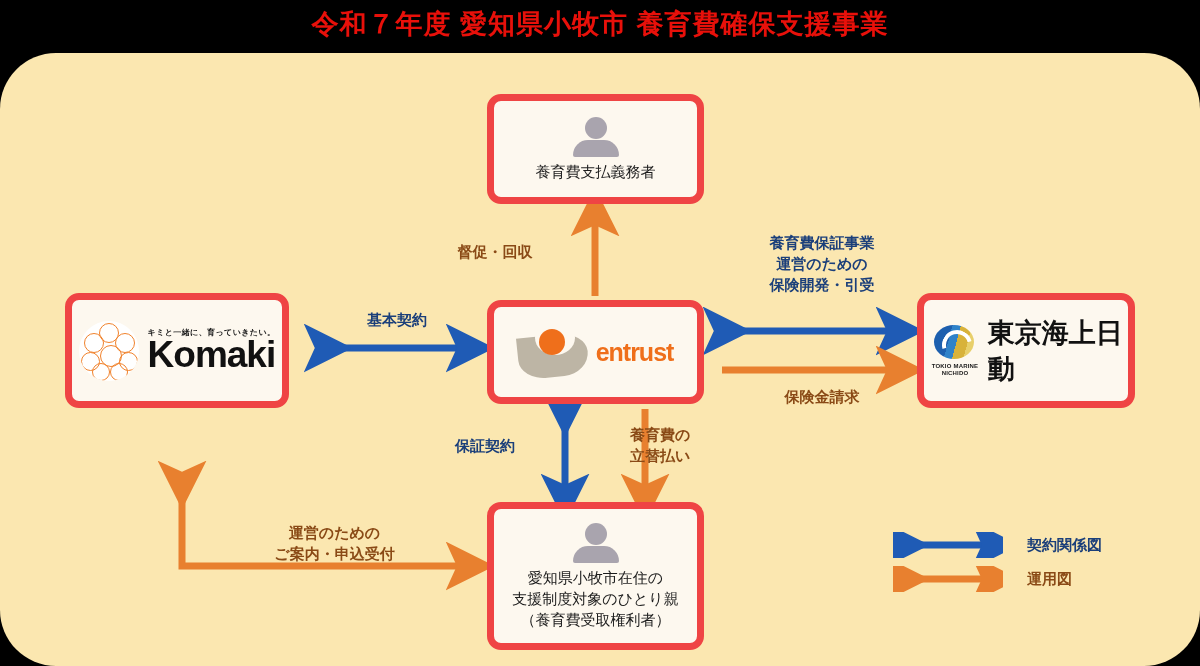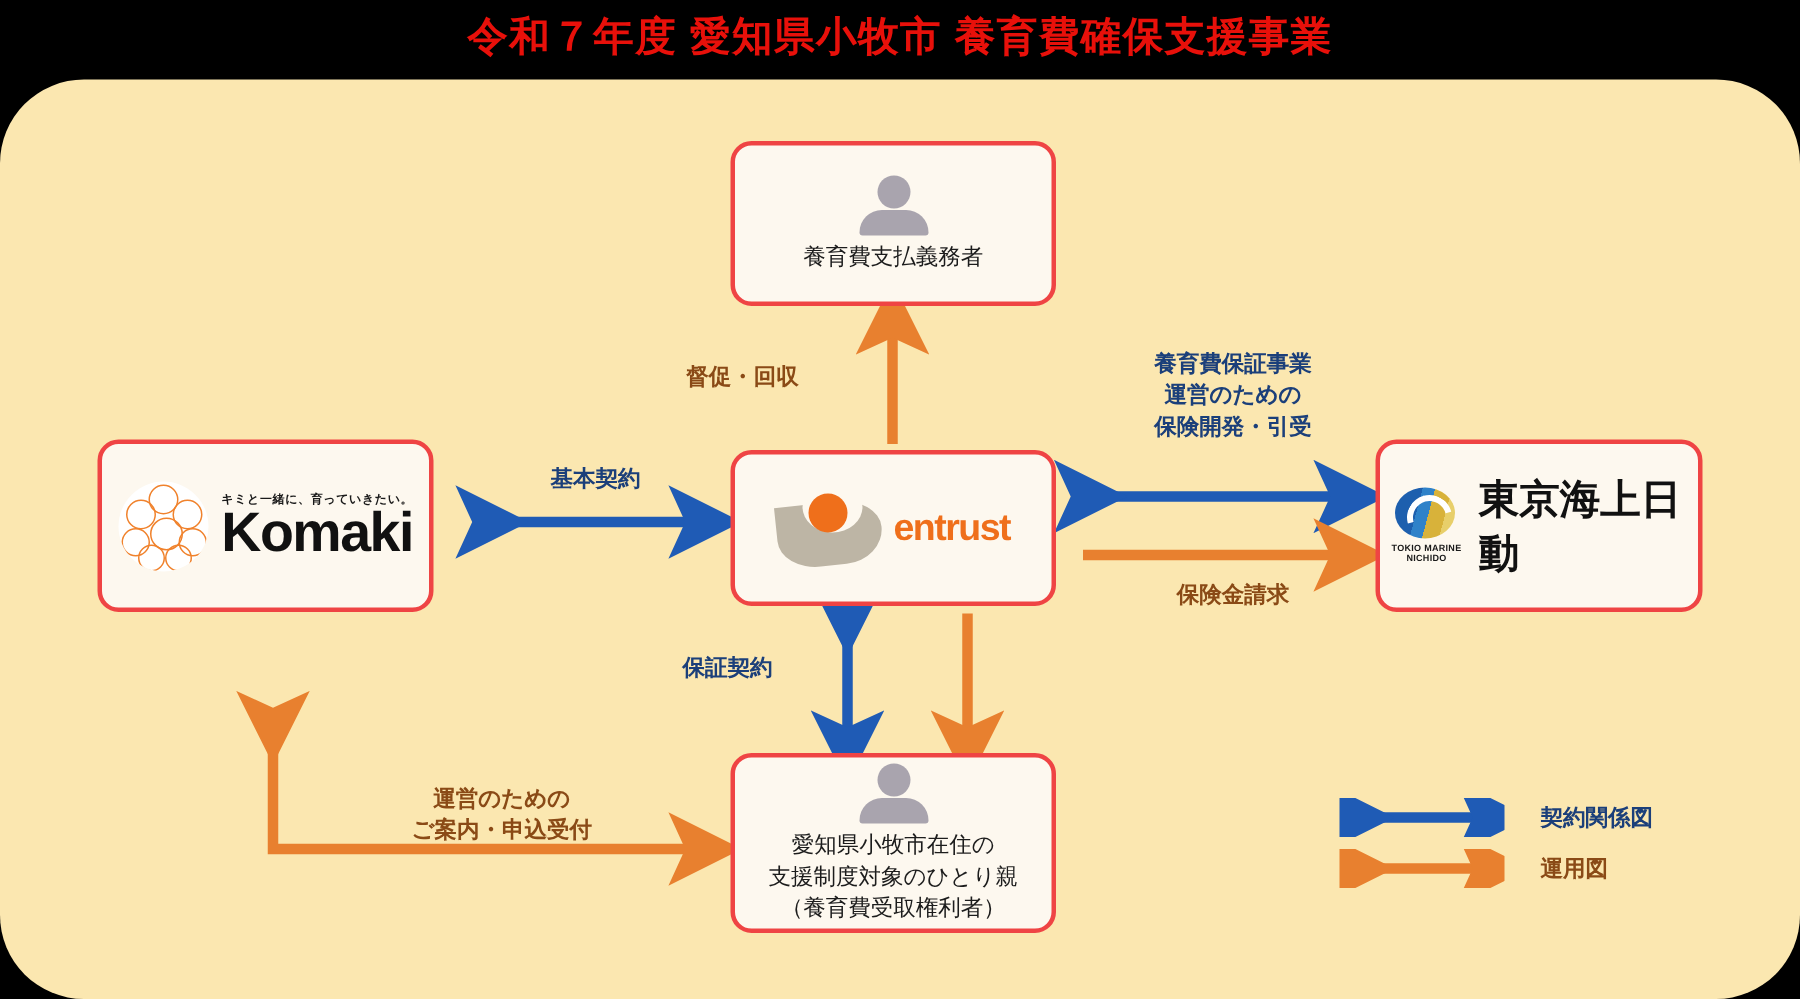--- a/index.html
+++ b/index.html
@@ -16,21 +16,21 @@
   }
 
   .panel{
     position:absolute;left:0;top:53px;width:1200px;height:613px;
     background:#fbe7b0;
     border-radius:56px 56px 56px 56px;
   }
 
   
   .box{
-    position:absolute;background:#fdf8ef;border:3px solid #ef4444;
+    position:absolute;background:#fdf8ef;border:7px solid #ef4444;
     border-radius:14px;box-sizing:border-box;
     display:flex;flex-direction:column;align-items:center;justify-content:center;
   }
   .box .cap{
     color:#1c1c1c;font-size:15px;line-height:21px;text-align:center;font-weight:500;
   }
 
   
   .person{width:54px;height:40px;position:relative;margin-bottom:4px;}
   .person .head{
@@ -41,21 +41,21 @@
     position:absolute;left:50%;bottom:0;transform:translateX(-50%);
     width:46px;height:17px;background:#a9a4ae;
     border-radius:22px 22px 3px 3px;
   }
 
   
   #box-obligor{left:487px;top:94px;width:217px;height:110px;}
   #box-entrust{left:487px;top:300px;width:217px;height:104px;}
   #box-komaki{left:65px;top:293px;width:224px;height:115px;}
   #box-tokio{left:917px;top:293px;width:218px;height:115px;}
-  #box-parent{left:487px;top:502px;width:217px;height:120px;}
+  #box-parent{left:487px;top:502px;width:217px;height:148px;}
 
   
   .komaki{display:flex;align-items:center;gap:9px;}
   .komaki-mark{width:60px;height:60px;border-radius:50%;position:relative;
     background:#fff;overflow:hidden;}
   .komaki-mark i{position:absolute;border-radius:50%;border:1.6px solid #f0822c;display:block;}
   .komaki-text{display:flex;flex-direction:column;align-items:flex-start;}
   .komaki-tag{font-size:8px;color:#1a1a1a;letter-spacing:.4px;margin-bottom:-2px;font-weight:bold;}
   .komaki-name{font-size:37px;line-height:38px;font-weight:bold;color:#111;letter-spacing:-1px;}
 
@@ -155,20 +155,24 @@
   <div class="lbl blue" style="left:722px;top:232px;width:200px;">
     <div>養育費保証事業</div>
     <div>運営のための</div>
     <div>保険開発・引受</div>
   </div>
 
   <div class="lbl brown" style="left:722px;top:386px;width:200px;">保険金請求</div>
 
   <div class="lbl blue" style="left:420px;top:435px;width:130px;">保証契約</div>
 
+  <div class="lbl brown" style="left:630px;top:424px;width:110px;text-align:left;">
+    <div>養育費の</div>
+    <div>立替払い</div>
+  </div>
 
   <div class="lbl brown" style="left:222px;top:522px;width:225px;">
     <div>運営のための</div>
     <div>ご案内・申込受付</div>
   </div>
 
   <div class="box" id="box-obligor">
     <div class="person">
       <span class="head"></span>
         <span class="body"></span>

